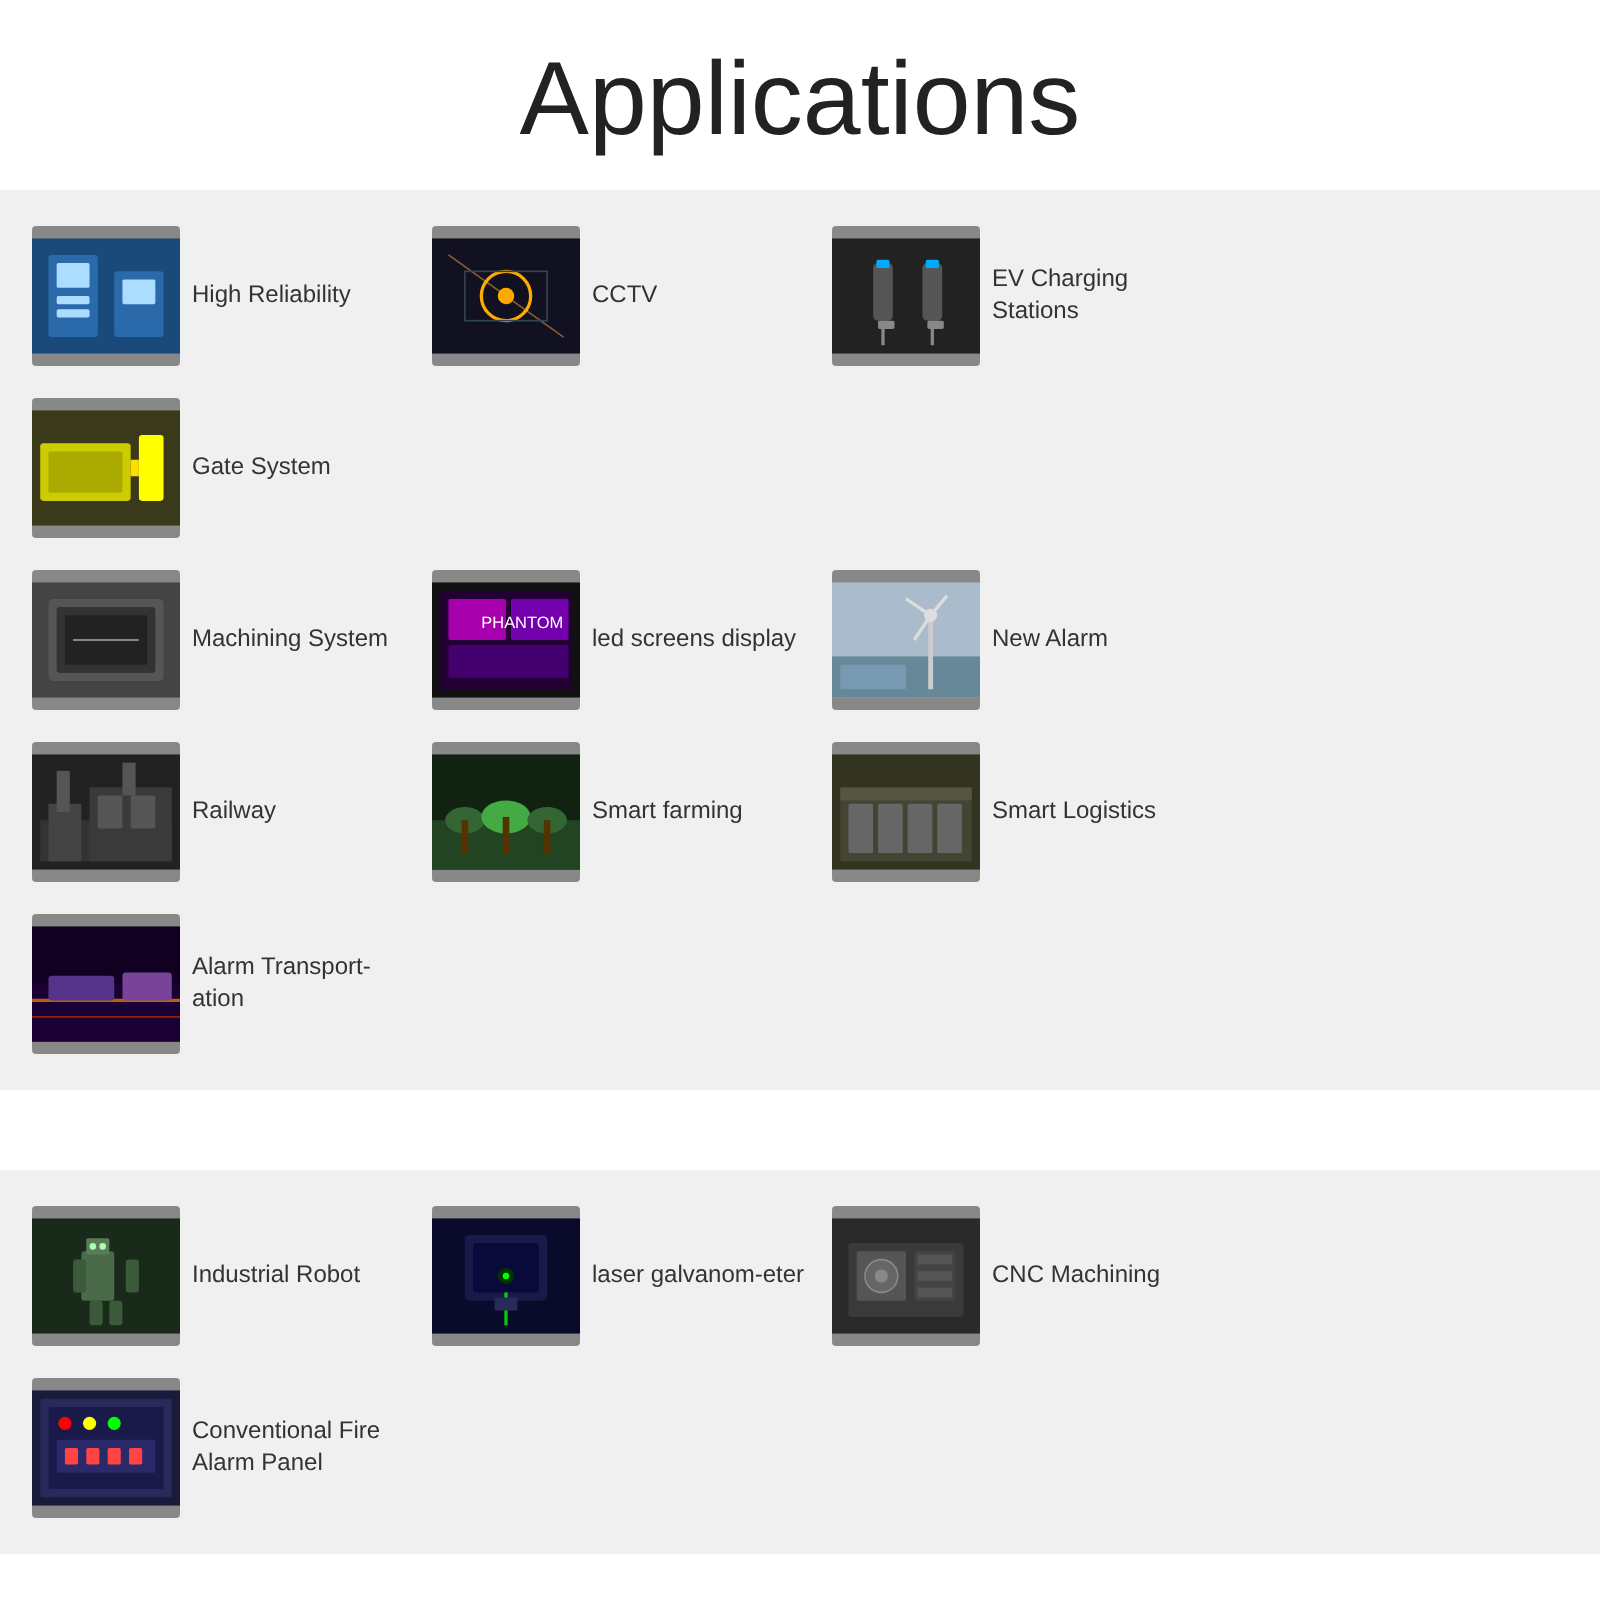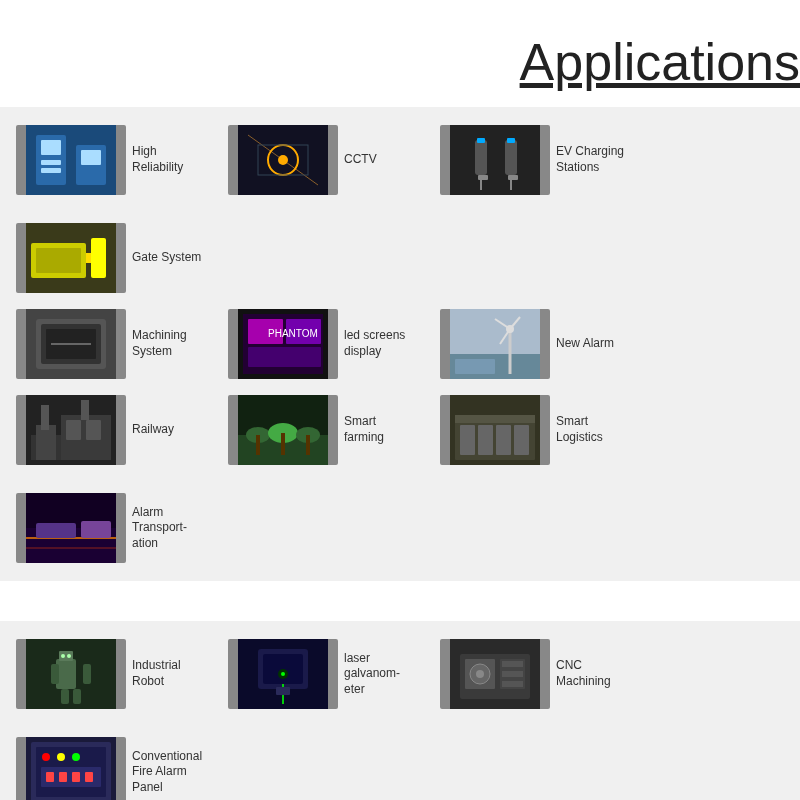--- a/index.html
+++ b/index.html
@@ -3,46 +3,45 @@
   <meta charset="utf-8">
   <style>
     * { box-sizing: border-box; margin: 0; padding: 0; }
     body {
       font-family: Arial, sans-serif;
       background: #fff;
       width: 800px;
       min-height: 800px;
     }
     h1.page-title {
-      text-align: right;
+      text-align: center;
       font-size: 52px;
       font-weight: 400;
-      padding: 32px 0 15px 0;
+      padding: 20px 0 15px 0;
       color: #222;
-      text-decoration: underline;
     }
     .section {
       background: #f0f0f0;
       padding: 10px 10px;
       margin-bottom: 20px;
     }
     .grid {
       display: flex;
       flex-wrap: wrap;
-      gap: 12px;
+      gap: 0;
     }
     .app-item {
       display: flex;
       align-items: center;
       width: 200px;
       padding: 8px 6px;
       gap: 6px;
     }
     .app-item .thumb {
-      width: 110px;
+      width: 74px;
       height: 70px;
       background: #888;
       border-radius: 2px;
       flex-shrink: 0;
       overflow: hidden;
       display: flex;
       align-items: center;
       justify-content: center;
     }
     .app-item .thumb svg {

